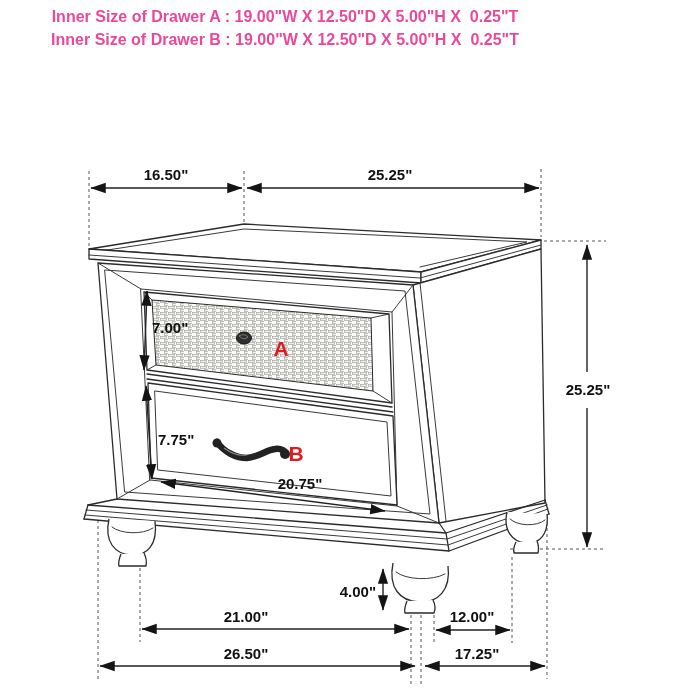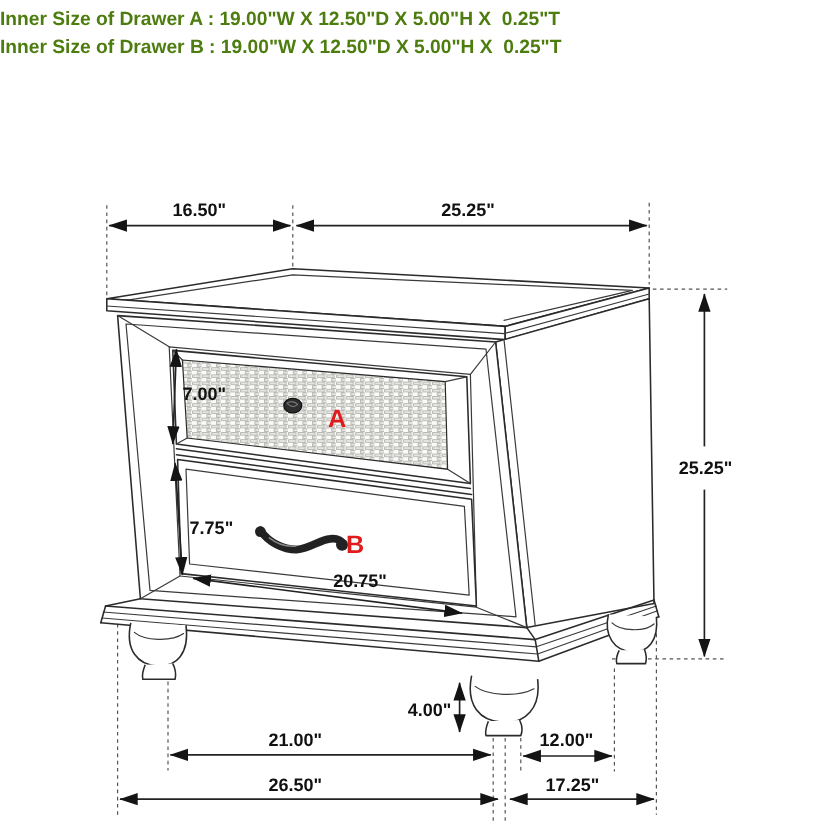--- a/index.html
+++ b/index.html
@@ -1,22 +1,22 @@
 <!DOCTYPE html>
 <html><head>
 <meta charset="utf-8">
 <style>
   html,body{margin:0;padding:0;}
   body{
     width:700px;height:700px;position:relative;background:#ffffff;
     font-family:"Liberation Sans", sans-serif;overflow:hidden;
   }
   .hdr{
-    position:absolute;top:5px;left:0;width:570px;text-align:left;
-    font-weight:bold;font-size:16px;line-height:23px;color:#4d7c0f;
+    position:absolute;top:5px;left:0;width:570px;text-align:center;
+    font-weight:bold;font-size:16px;line-height:23px;color:#ec4899;
     white-space:pre;
   }
   svg{position:absolute;top:0;left:0;}
   .edge{fill:none;stroke:#2b2b2b;stroke-width:1.3;stroke-linejoin:round;stroke-linecap:round;}
   .edge2{fill:none;stroke:#3a3a3a;stroke-width:1;stroke-linejoin:round;stroke-linecap:round;}
   .facefill{fill:#ffffff;stroke:#2b2b2b;stroke-width:1.3;stroke-linejoin:round;}
   .dash{fill:none;stroke:#555;stroke-width:1;stroke-dasharray:3 3;}
   .dim{fill:none;stroke:#222;stroke-width:1.4;}
   .dimlbl{font-family:"Liberation Sans",sans-serif;font-weight:bold;font-size:15px;fill:#111;}
   .redlbl{font-family:"Liberation Sans",sans-serif;font-weight:bold;font-size:21px;}

